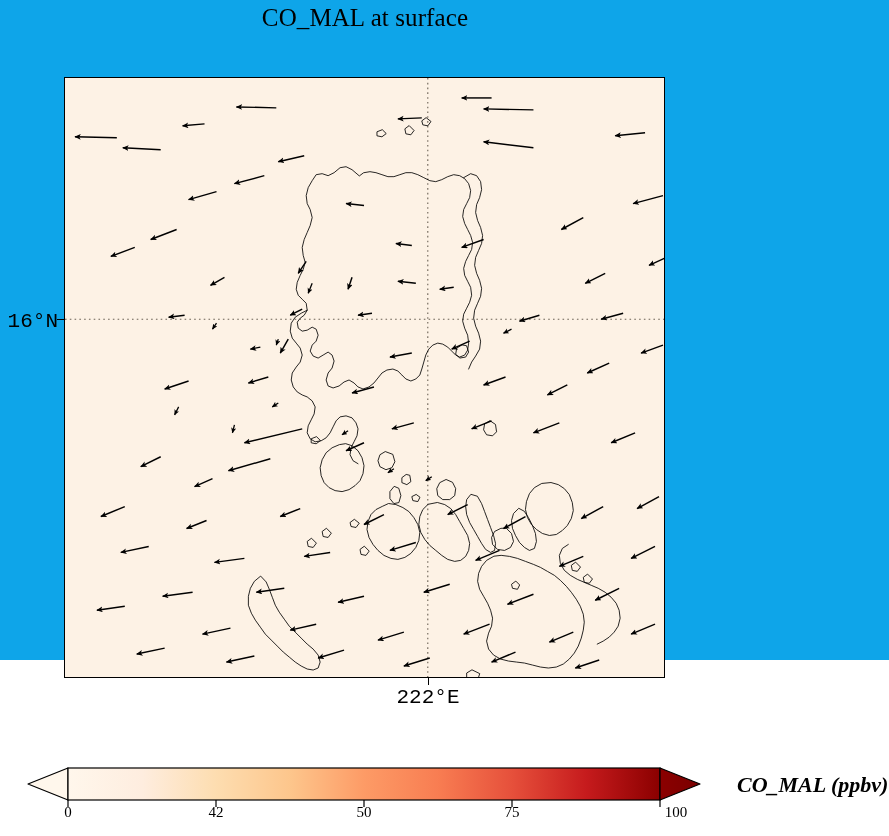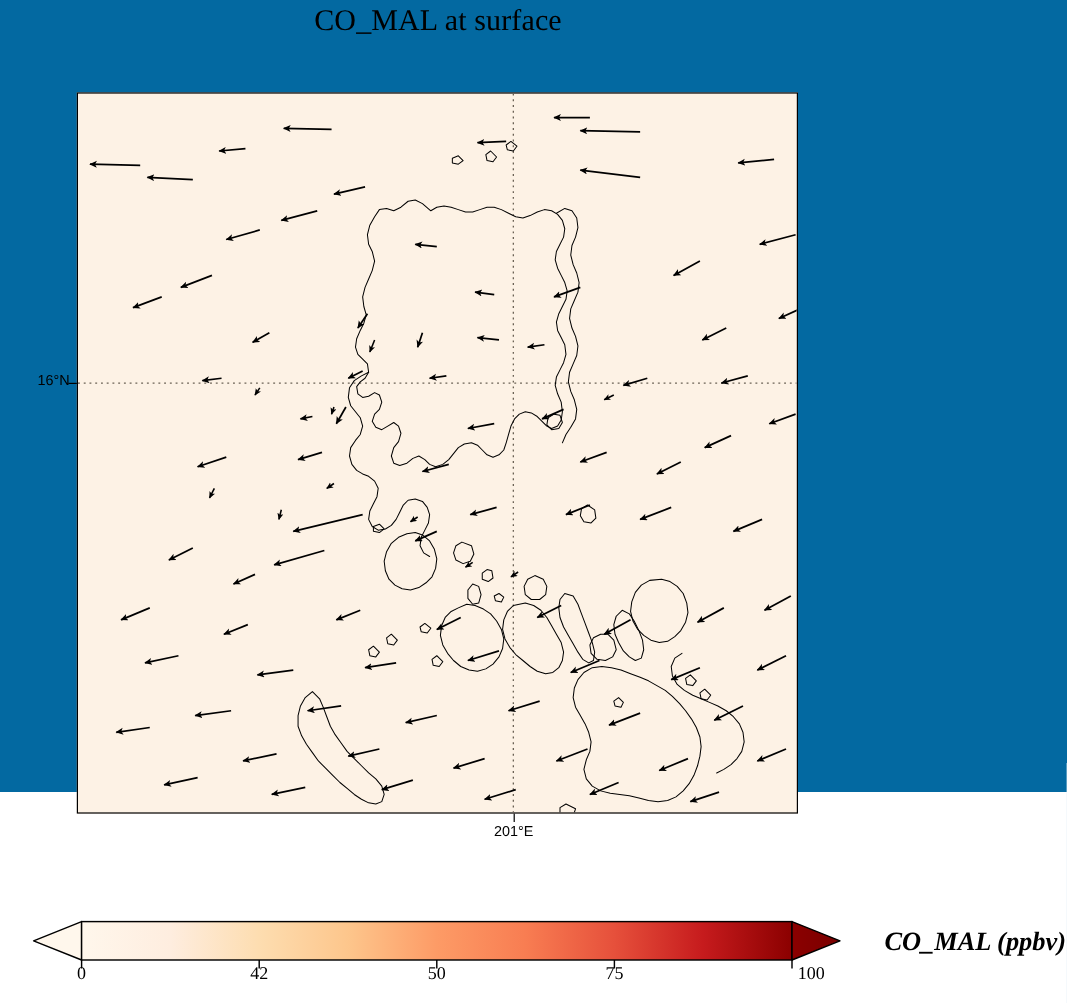--- a/index.html
+++ b/index.html
@@ -13,21 +13,21 @@
     font-family: "Liberation Serif", "DejaVu Serif", serif;
     position: relative;
     overflow: hidden;
   }
 
   
   #figure {
     position: absolute;
     left: 0; top: 0;
     width: 889px; height: 660px;
-    background: #0369a1;
+    background: #0ea5e9;
   }
 
   
   #title-block {
     position: absolute;
     left: 64px;
     top: 4px;
     width: 602px;
     text-align: center;
     line-height: 1.12;
@@ -62,22 +62,22 @@
     position: absolute;
     left: 0; top: 0;
     width: 100%;
     height: 100%;
     display: block;
   }
 
   
   .map-tick {
     position: absolute;
-    font-family: Liberation Sans, sans-serif;
-    font-size: 12px;
+    font-family: Liberation Mono, monospace;
+    font-size: 21px;
     color: #000000;
     white-space: nowrap;
   }
   #ytick-16n {
     right: 831px;       
     left: auto;
     top: 310px;
     text-align: right;
   }
   #xtick-122e {
@@ -387,21 +387,21 @@
         </g>
       </svg>
 
     </div>
   </div>
 
   <div class="tick-mark" style="left:57px; top:318.5px; width:7px; height:1.4px;"></div>
   <div class="map-tick" id="ytick-16n">16°N</div>
 
   <div class="tick-mark" style="left:427.5px; top:678px; width:1.4px; height:7px;"></div>
-  <div class="map-tick" id="xtick-122e" style="left:373px; width:110px; top:686px;">201°E</div>
+  <div class="map-tick" id="xtick-122e" style="left:373px; width:110px; top:686px;">222°E</div>
 
   <div id="colorbar-wrap">
     <svg id="colorbar-svg" width="889" height="76" viewBox="0 0 889 76">
       <defs>
         <linearGradient id="cbgrad" x1="0" y1="0" x2="1" y2="0">
           <stop offset="0%" stop-color="#fff7ec"></stop>
           <stop offset="12.5%" stop-color="#feeddf"></stop>
           <stop offset="25%" stop-color="#fdddb0"></stop>
           <stop offset="37.5%" stop-color="#fdc68c"></stop>
           <stop offset="50%" stop-color="#fd9b66"></stop>

